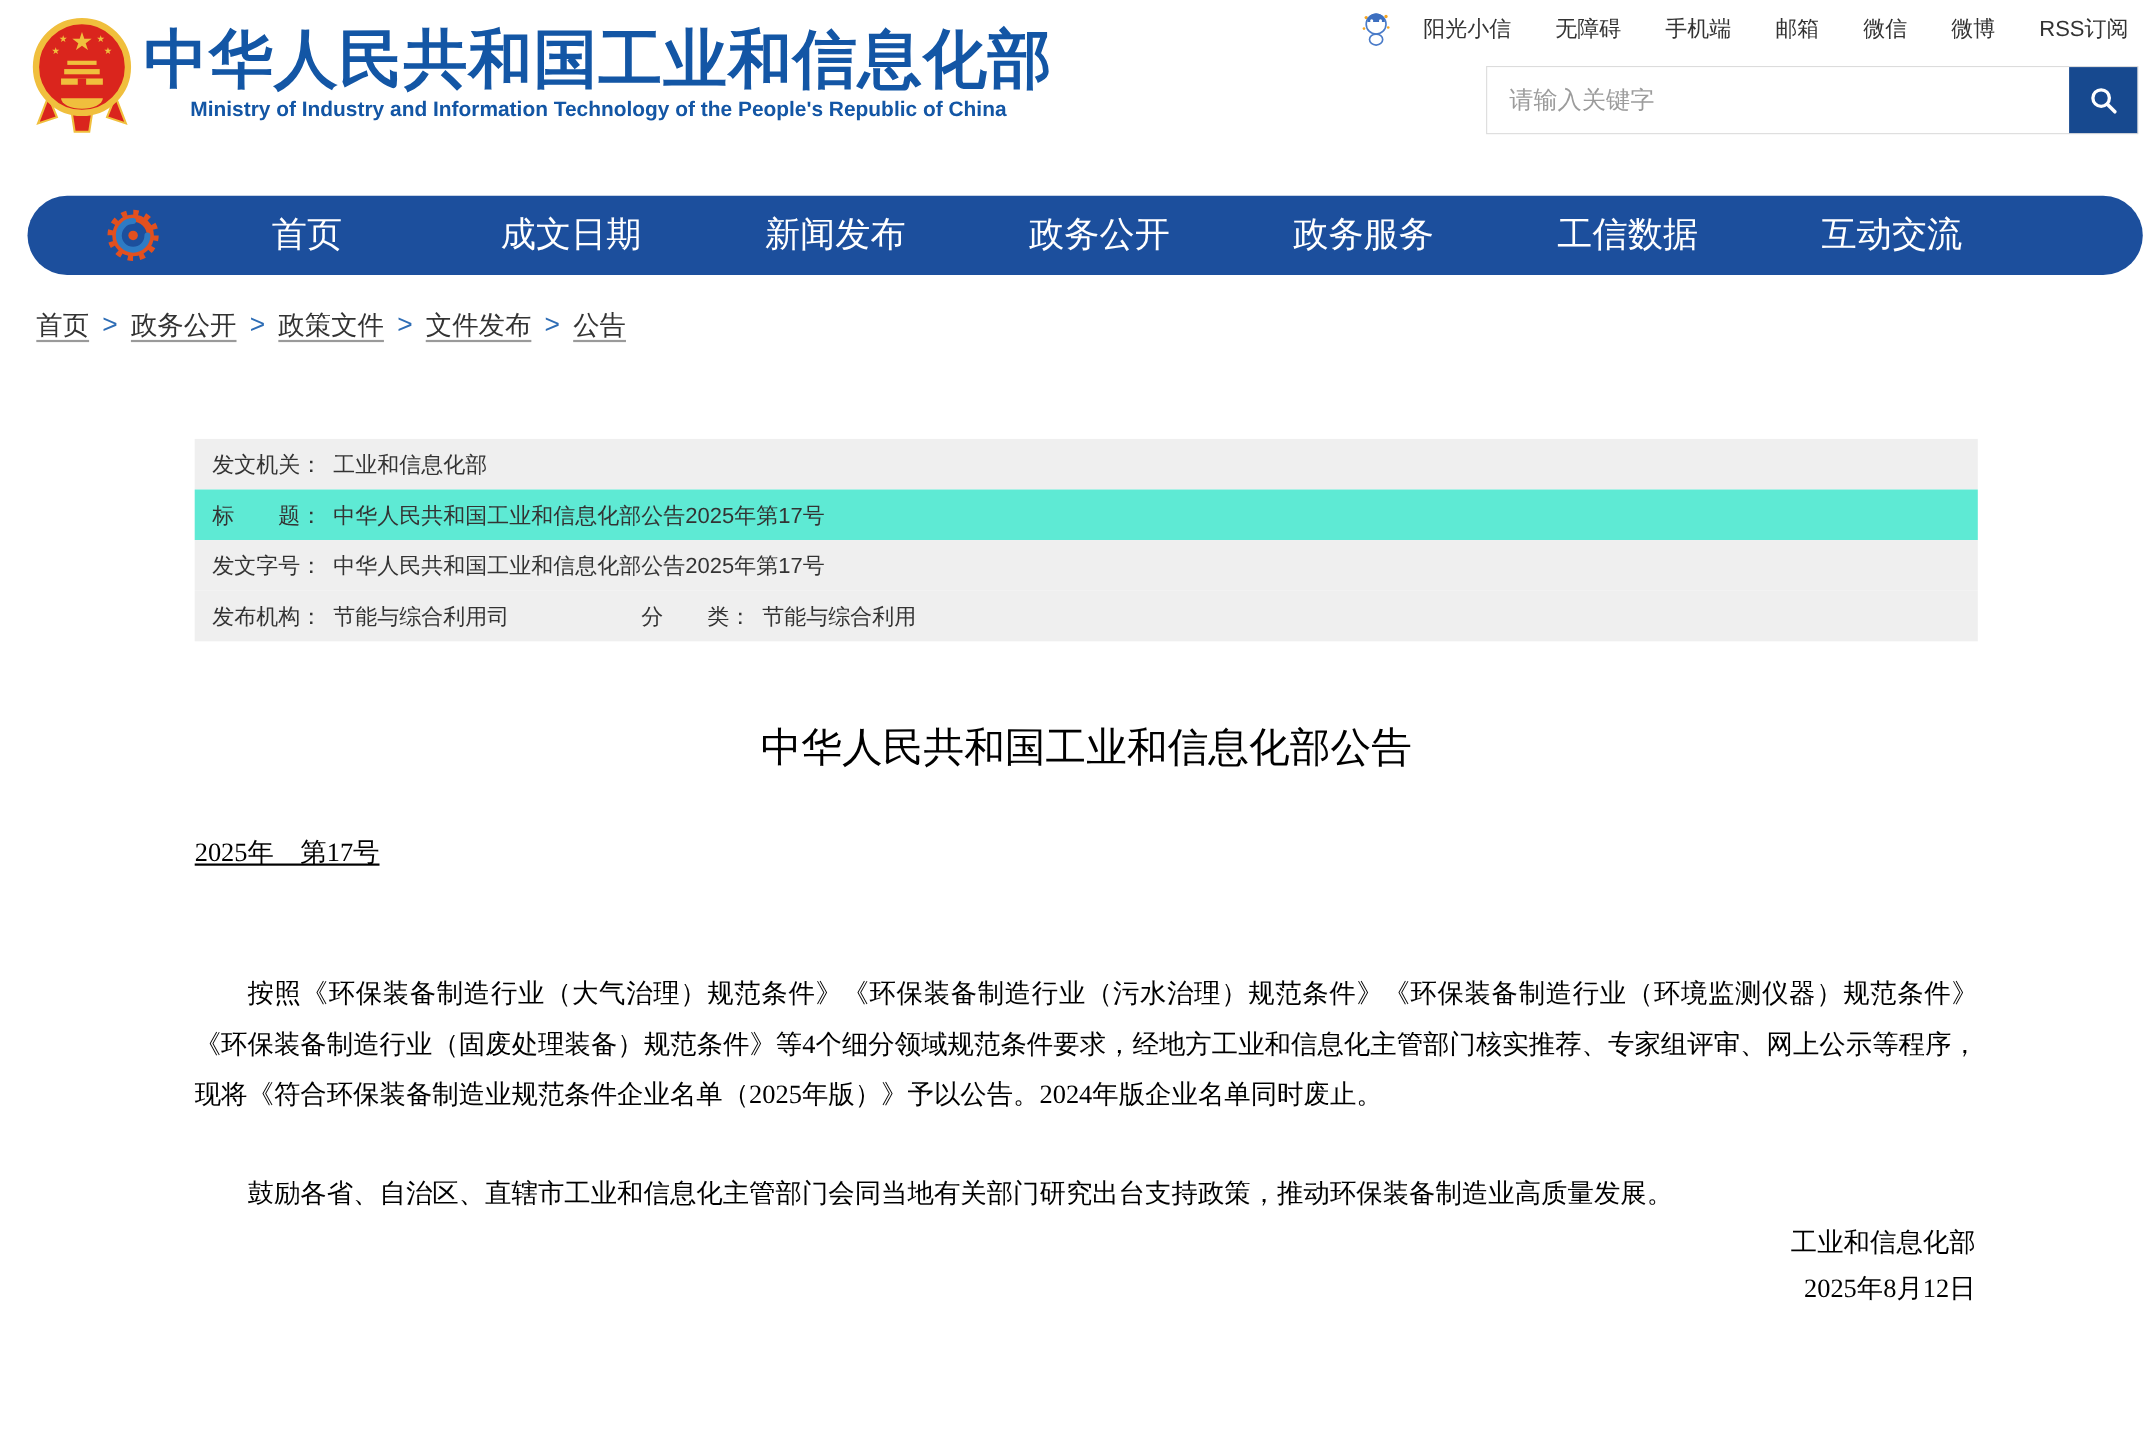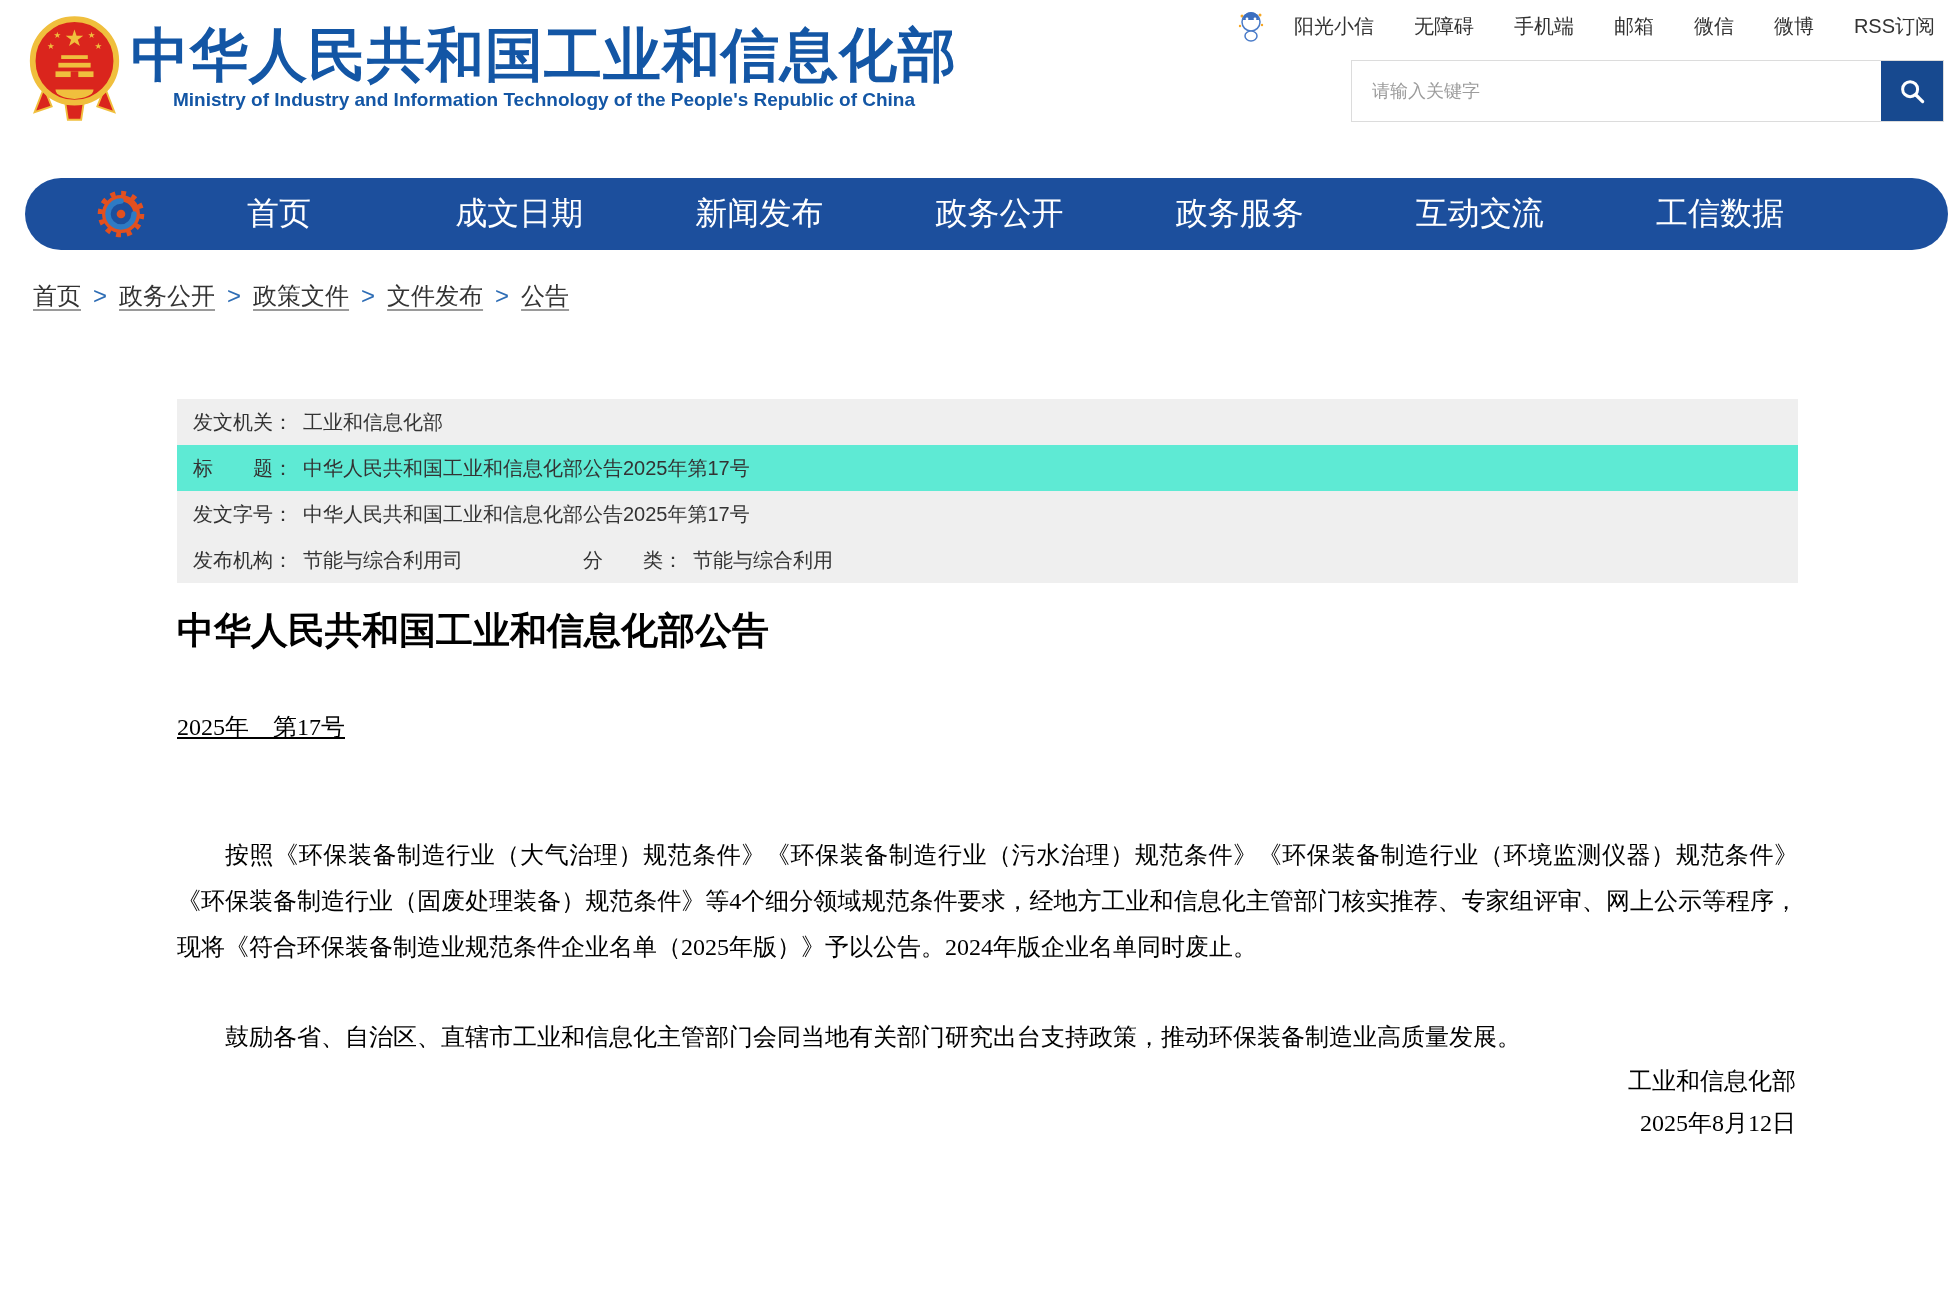--- a/index.html
+++ b/index.html
@@ -11,41 +11,41 @@
   
   .header{position:absolute;top:0;left:0;width:1953px;height:178px;background:#fff;}
   .emblem{position:absolute;left:27px;top:13px;width:95px;height:111px;}
   .site-title{position:absolute;left:131px;top:24px;}
   .site-title .cn{font-size:58px;font-weight:bold;color:#1356A5;line-height:62px;letter-spacing:1px;white-space:nowrap;}
   .site-title .en{font-size:19px;font-weight:bold;color:#1356A5;margin-top:3px;white-space:nowrap;text-align:center;}
   .utilities{position:absolute;top:10px;right:18px;display:flex;align-items:center;gap:40px;font-size:20px;color:#333;height:32px;}
   .utility-link{cursor:pointer;white-space:nowrap;}
   .robot{width:30px;height:32px;margin-right:-12px;}
   .searchbar{position:absolute;left:1351px;top:60px;width:593px;height:62px;border:1px solid #DCDCDC;box-sizing:border-box;display:flex;background:#fff;}
-  .searchbar input{flex:1;border:none;outline:none;font-size:18px;padding-left:20px;color:#333;font-family:Liberation Sans, sans-serif;background:transparent;}
+  .searchbar input{flex:1;border:none;outline:none;font-size:22px;padding-left:20px;color:#333;font-family:Liberation Sans, sans-serif;background:transparent;}
   .searchbar input::placeholder{color:#9C9C9C;}
   .search-btn{width:62px;height:60px;background:#17498F;border:none;cursor:pointer;display:flex;align-items:center;justify-content:center;flex:none;}
   
   .nav{position:absolute;top:178px;left:25px;width:1923px;height:72px;background:#1C4F9D;border-radius:36px;display:flex;align-items:center;}
   .nav-logo{margin-left:70px;width:52px;height:52px;flex:none;}
   .nav-items{flex:1;display:flex;margin-left:12px;margin-right:108px;}
   .nav-item{flex:1;text-align:center;color:#fff;font-size:32px;cursor:pointer;white-space:nowrap;}
   
   .breadcrumb{position:absolute;top:280px;left:33px;font-size:24px;color:#333;display:flex;align-items:center;}
   .crumb{cursor:pointer;text-decoration:underline;text-decoration-color:#9a9a9a;text-underline-offset:5px;}
   .sep{color:#2E6DB5;margin:0 12px;}
   
   .content{position:absolute;top:399px;left:177px;width:1621px;}
   .meta-row{height:46px;display:flex;align-items:center;font-size:20px;color:#333;padding-left:16px;box-sizing:border-box;background:#5eead4;}
   .meta-row.alt{background:#EFEFEF;}
   .meta-cell{display:flex;align-items:flex-end;}
   .meta-cell.fixed{width:390px;flex:none;}
   .meta-label{white-space:pre;}
   .meta-value{margin-left:10px;white-space:pre;}
-  .doc-title{margin-top:23px;font-size:37px;font-weight:bold;color:#000;line-height:50px;}
+  .doc-title{margin-top:72px;text-align:center;font-size:37px;font-weight:normal;color:#000;line-height:50px;}
   .issue-no{margin-top:56px;text-align:left;font-size:24px;color:#000;line-height:30px;font-family:"Liberation Serif","DejaVu Serif",serif;text-decoration:underline;}
   .doc-body{font-family:"Liberation Serif","DejaVu Serif",serif;font-size:24px;color:#000;}
   .doc-body p{margin:0;line-height:46px;text-align:justify;text-indent:48px;}
   .doc-body p.first{margin-top:90px;}
   .doc-body p.second{margin-top:44px;}
   .attachment{margin-top:40px;font-family:"Liberation Serif","DejaVu Serif",serif;font-size:24px;line-height:46px;text-indent:48px;color:#000;cursor:pointer;}
   .signature{font-family:"Liberation Serif","DejaVu Serif",serif;font-size:24px;color:#000;text-align:right;line-height:42px;padding-right:2px;}
 </style>
 </head>
 <body>
@@ -114,22 +114,22 @@
     <circle cx="24" cy="24" r="14.5" fill="none" stroke="#E2501F" stroke-width="6"></circle>
     <path d="M24 12 a 12 12 0 1 0 12 12" fill="none" stroke="#2E7BC4" stroke-width="5" stroke-linecap="round"></path>
     <circle cx="24" cy="24" r="4" fill="#E2501F"></circle>
   </svg>
   <div class="nav-items">
       <div class="nav-item">首页</div>
       <div class="nav-item">成文日期</div>
       <div class="nav-item">新闻发布</div>
       <div class="nav-item">政务公开</div>
       <div class="nav-item">政务服务</div>
+      <div class="nav-item">工信数据</div>
       <div class="nav-item">互动交流</div>
-      <div class="nav-item">工信数据</div>
     </div>
 </div>
 
 <div class="breadcrumb">
     <span class="crumb">首页</span>
     <span class="sep">&gt;</span>
     <span class="crumb">政务公开</span>
     <span class="sep">&gt;</span>
     <span class="crumb">政策文件</span>
     <span class="sep">&gt;</span>

